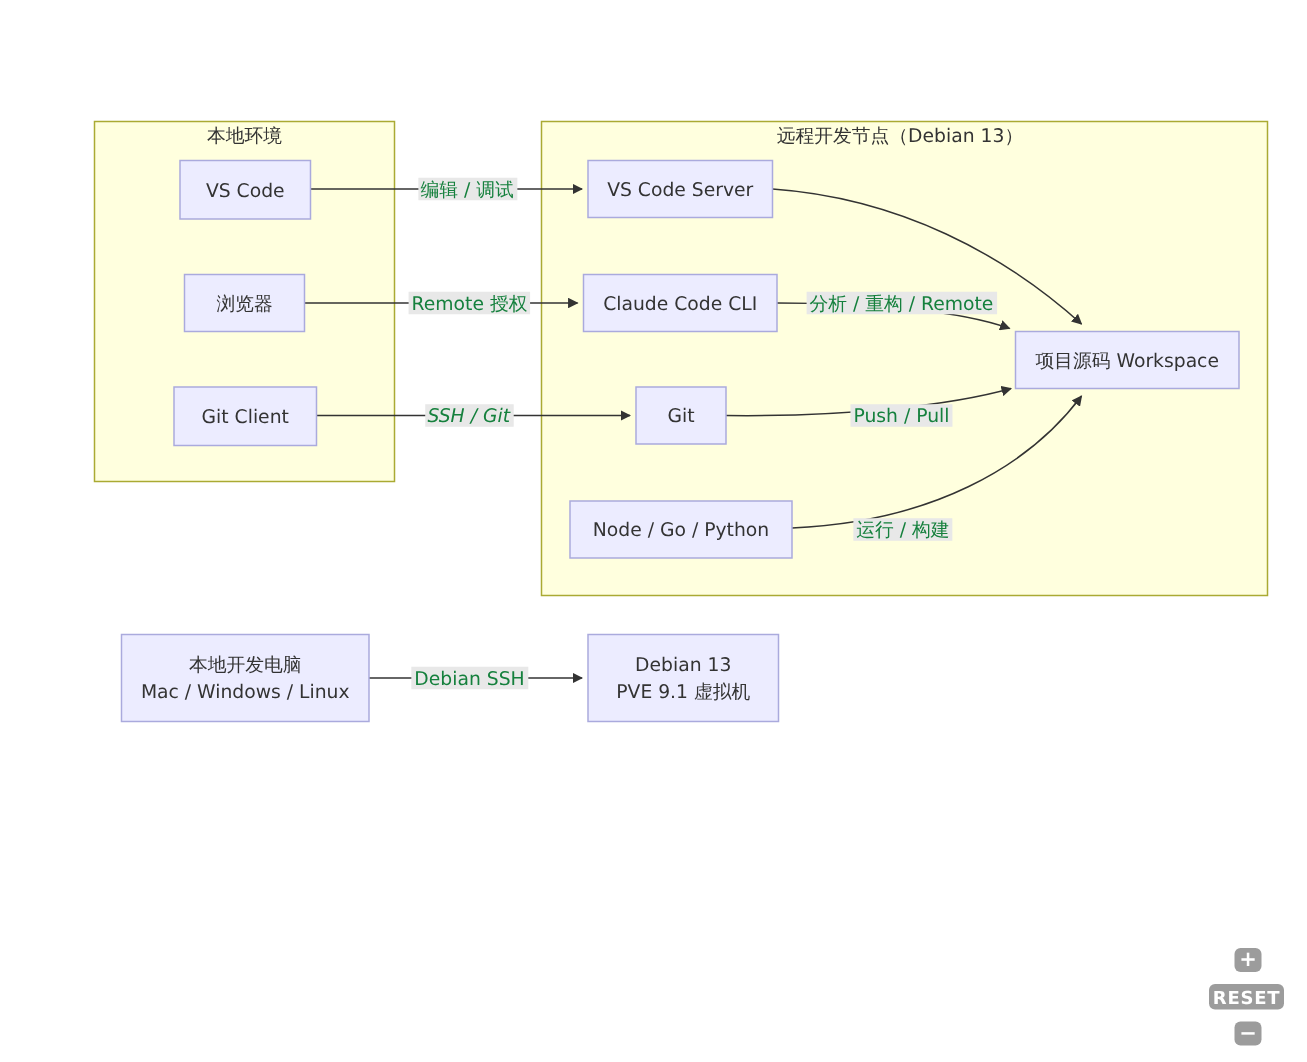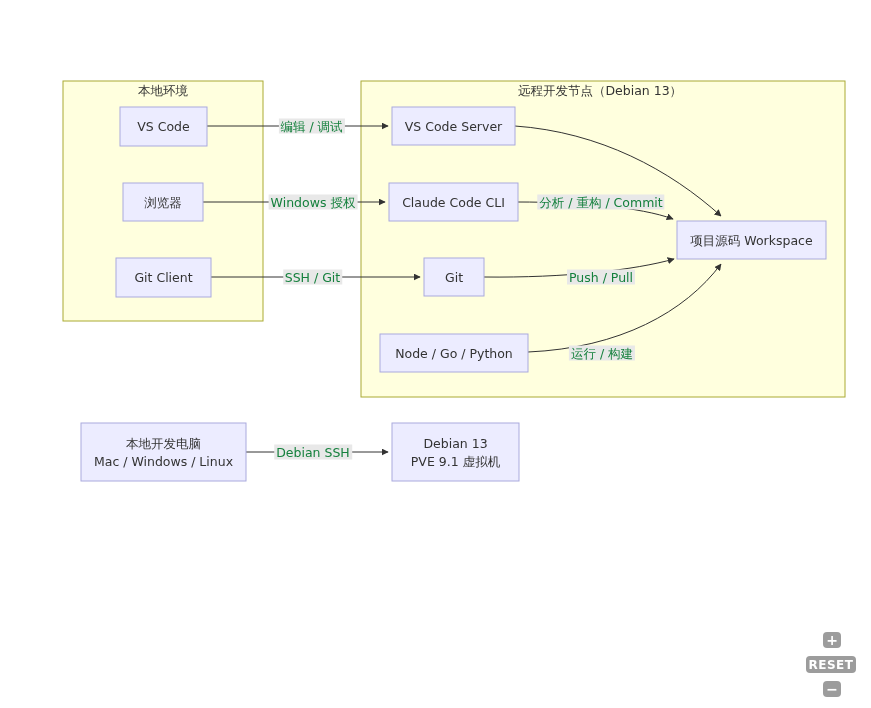--- a/index.html
+++ b/index.html
@@ -85,23 +85,23 @@
       <text x="163.5" y="465.5" text-anchor="middle">Mac / Windows / Linux</text>
     </g>
     <g>
       <rect class="node-rect" x="392" y="423" width="127" height="58"></rect>
       <text x="455.5" y="447.5" text-anchor="middle">Debian 13</text>
       <text x="455.5" y="465.5" text-anchor="middle">PVE 9.1 虚拟机</text>
     </g>
   </svg>
 
   <span class="edge-label" style="left:311.5px;top:126px;">编辑 / 调试</span>
-  <span class="edge-label" style="left:313px;top:202px;">Windows 授权</span>
-  <span class="edge-label" style="left:312.5px;top:277px;">SSH / Git</span>
-  <span class="edge-label" style="left:601px;top:202px;">分析 / 重构 / Commit</span>
+  <span class="edge-label" style="left:313px;top:202px;">Remote 授权</span>
+  <span class="edge-label" style="left:312.5px;top:277px;font-style:italic;">SSH / Git</span>
+  <span class="edge-label" style="left:601px;top:202px;">分析 / 重构 / Remote</span>
   <span class="edge-label" style="left:601px;top:277px;">Push / Pull</span>
   <span class="edge-label" style="left:602px;top:353px;text-align:right;">运行 / 构建</span>
   <span class="edge-label" style="left:313px;top:452px;">Debian SSH</span>
 
   <button class="ctrl ctrl-zoom" style="left:823px;top:632px;">+</button>
   <button class="ctrl ctrl-reset" style="left:806px;top:656px;">RESET</button>
   <button class="ctrl ctrl-zoom" style="left:823px;top:681px;">−</button>
 </div>
 
 </body></html>

